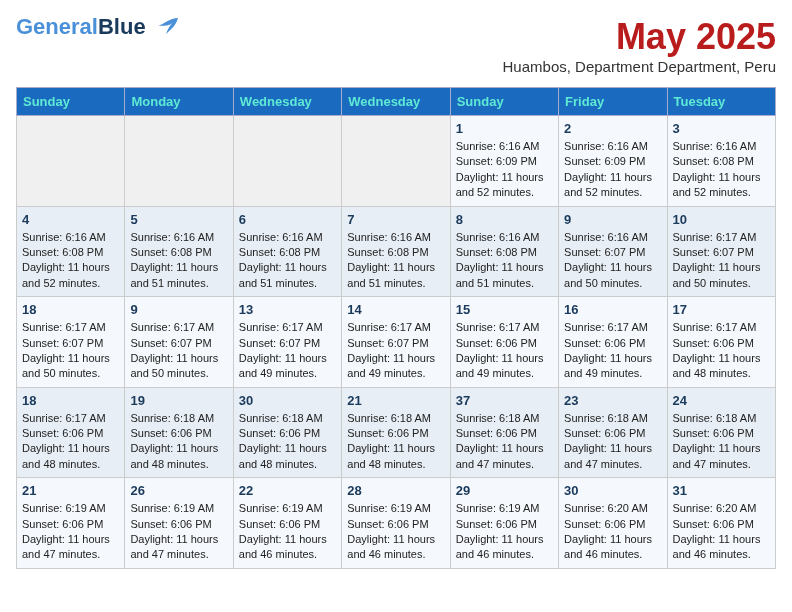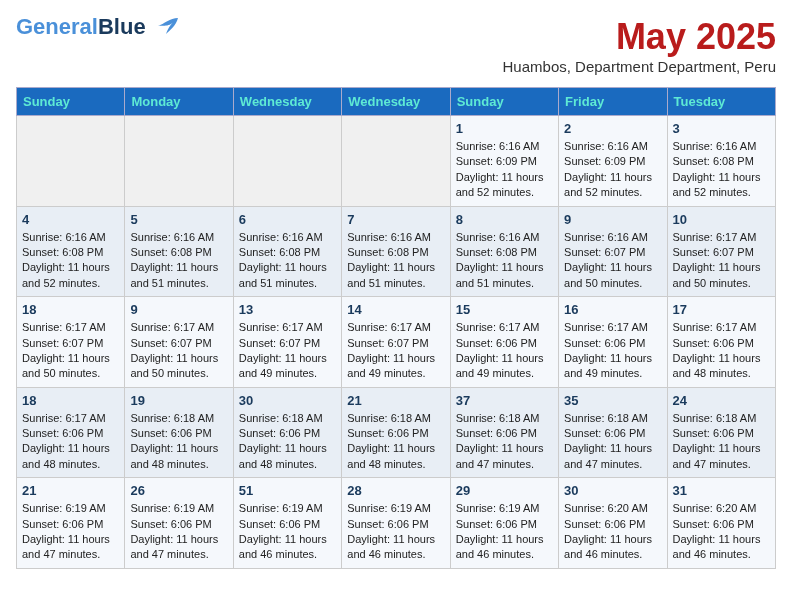--- a/index.html
+++ b/index.html
@@ -270,21 +270,21 @@
 and 48 minutes.</div>
         </td>
         <td>
           <span class="day-num">37</span>
           <div class="day-info" style="white-space: pre-line;">Sunrise: 6:18 AM
 Sunset: 6:06 PM
 Daylight: 11 hours
 and 47 minutes.</div>
         </td>
         <td>
-          <span class="day-num">35</span>
+          <span class="day-num">23</span>
           <div class="day-info" style="white-space: pre-line;">Sunrise: 6:18 AM
 Sunset: 6:06 PM
 Daylight: 11 hours
 and 47 minutes.</div>
         </td>
         <td>
           <span class="day-num">24</span>
           <div class="day-info" style="white-space: pre-line;">Sunrise: 6:18 AM
 Sunset: 6:06 PM
 Daylight: 11 hours
@@ -300,21 +300,21 @@
 and 47 minutes.</div>
         </td>
         <td>
           <span class="day-num">26</span>
           <div class="day-info" style="white-space: pre-line;">Sunrise: 6:19 AM
 Sunset: 6:06 PM
 Daylight: 11 hours
 and 47 minutes.</div>
         </td>
         <td>
-          <span class="day-num">51</span>
+          <span class="day-num">22</span>
           <div class="day-info" style="white-space: pre-line;">Sunrise: 6:19 AM
 Sunset: 6:06 PM
 Daylight: 11 hours
 and 46 minutes.</div>
         </td>
         <td>
           <span class="day-num">28</span>
           <div class="day-info" style="white-space: pre-line;">Sunrise: 6:19 AM
 Sunset: 6:06 PM
 Daylight: 11 hours

